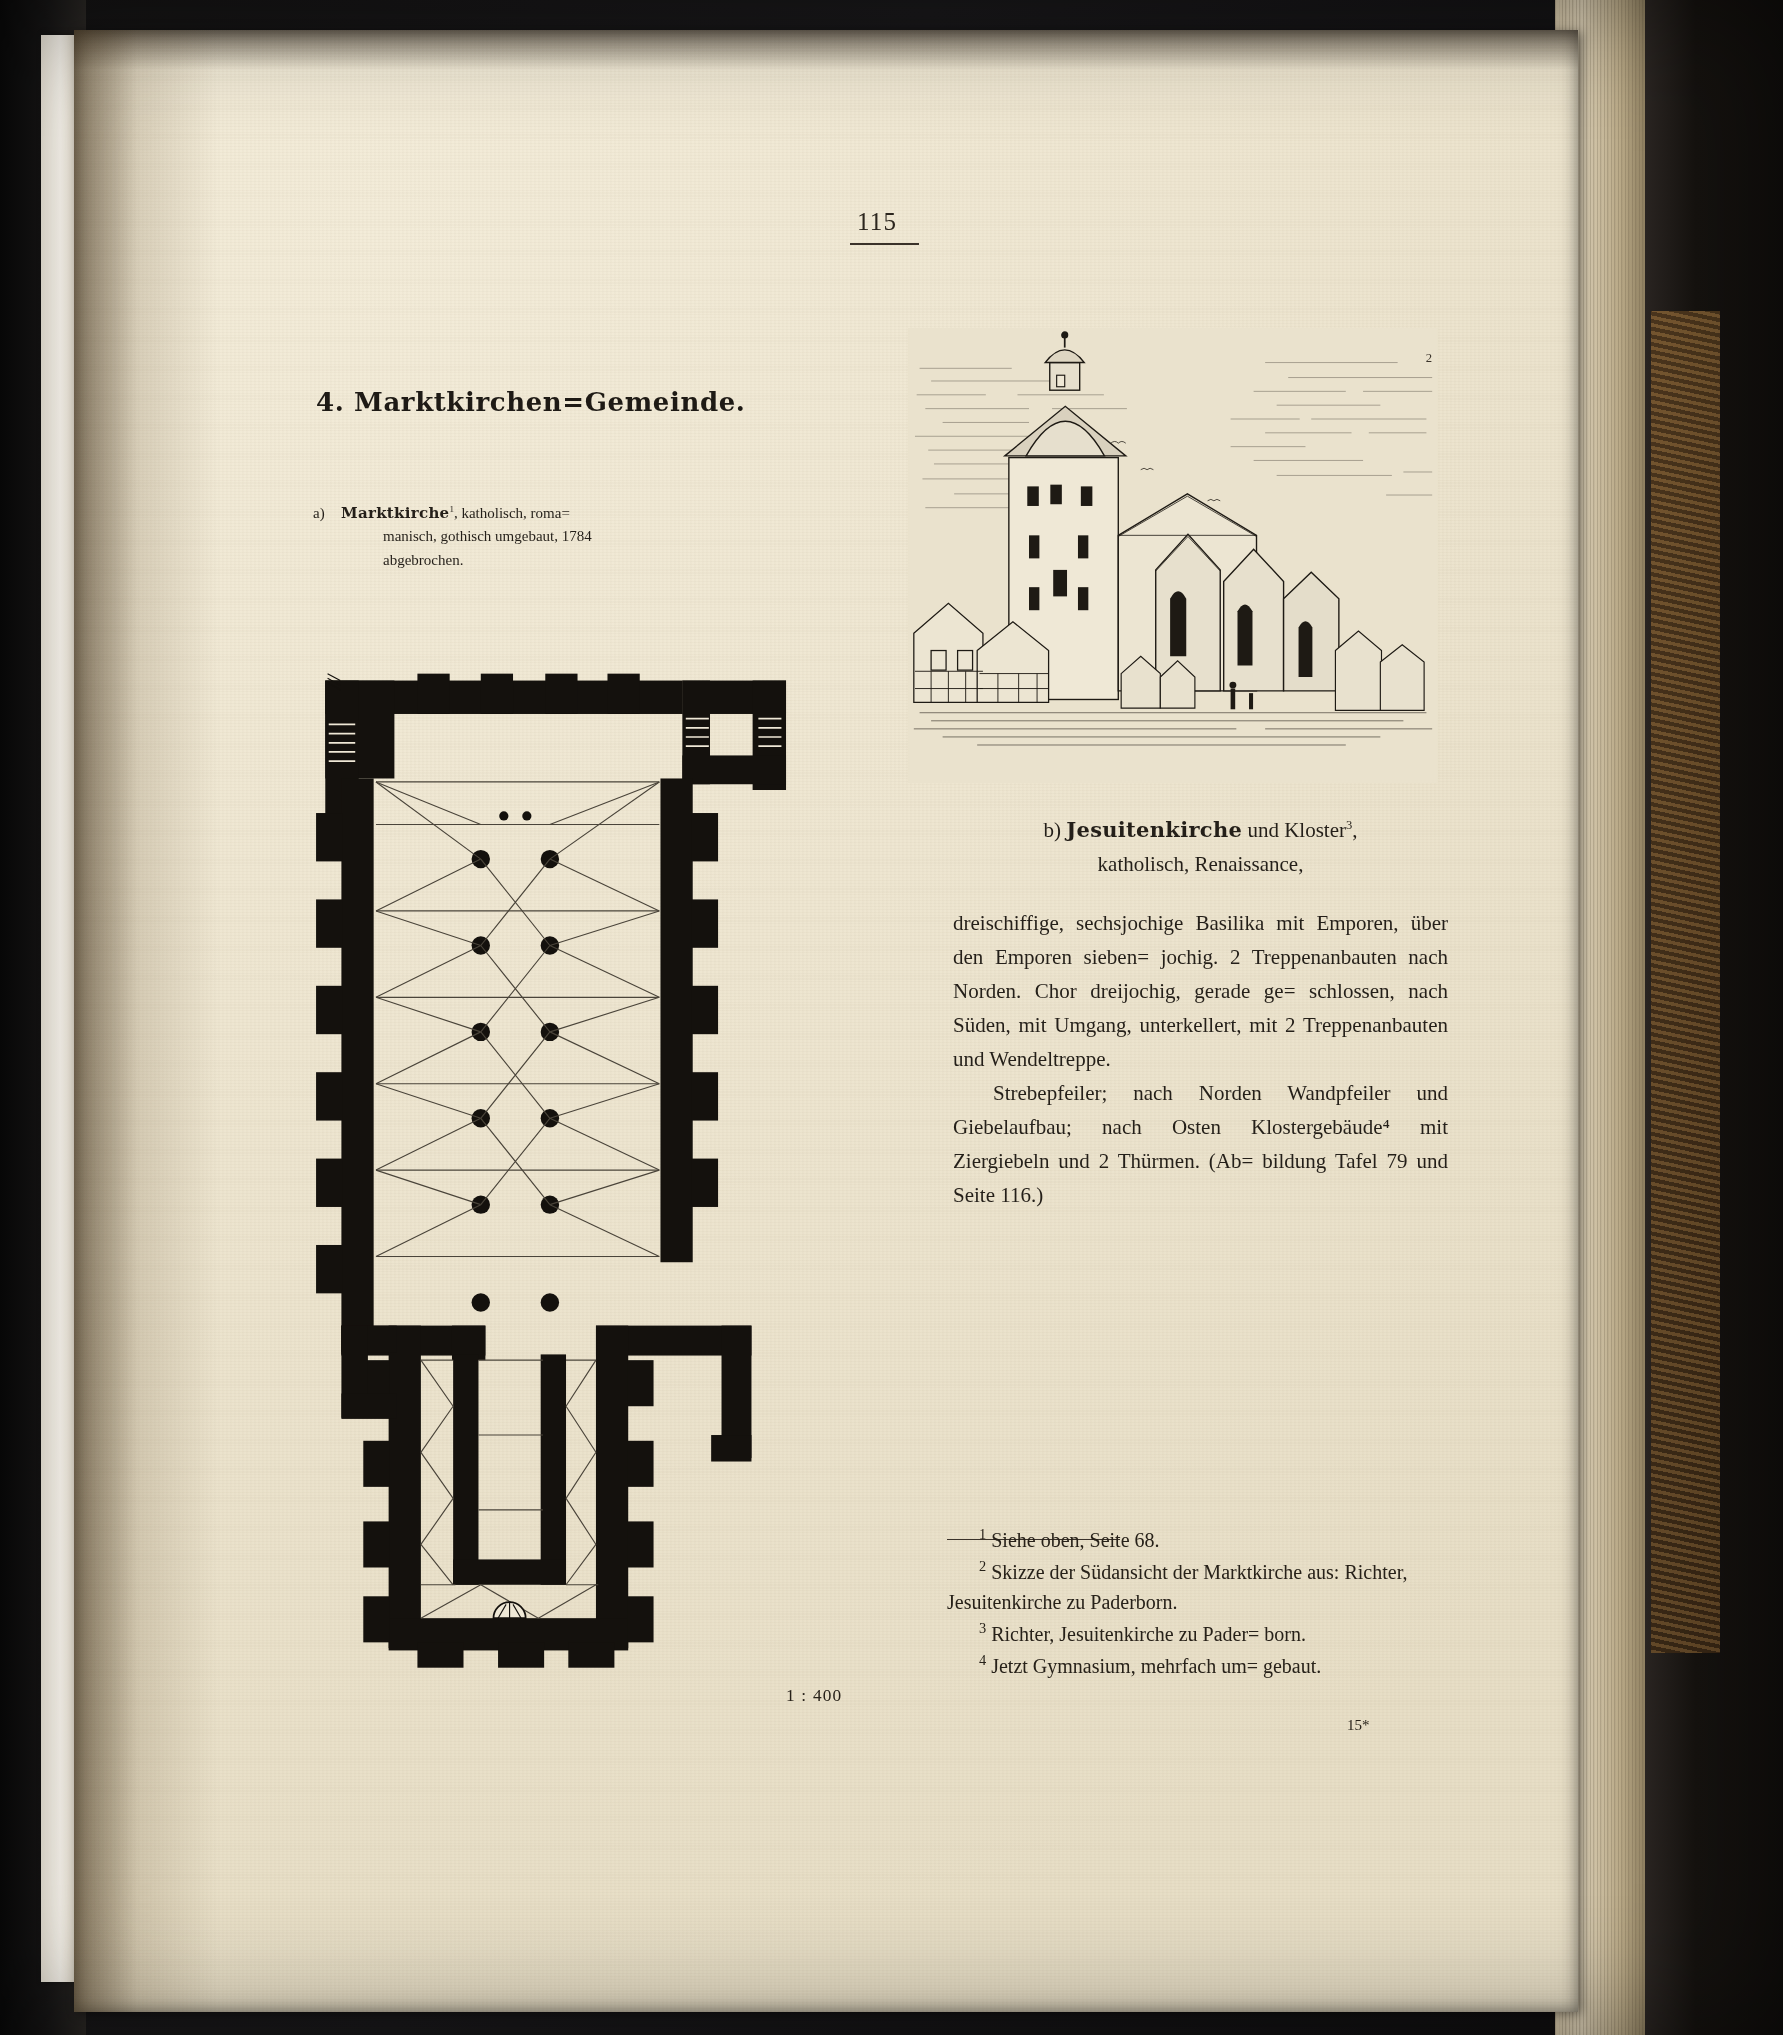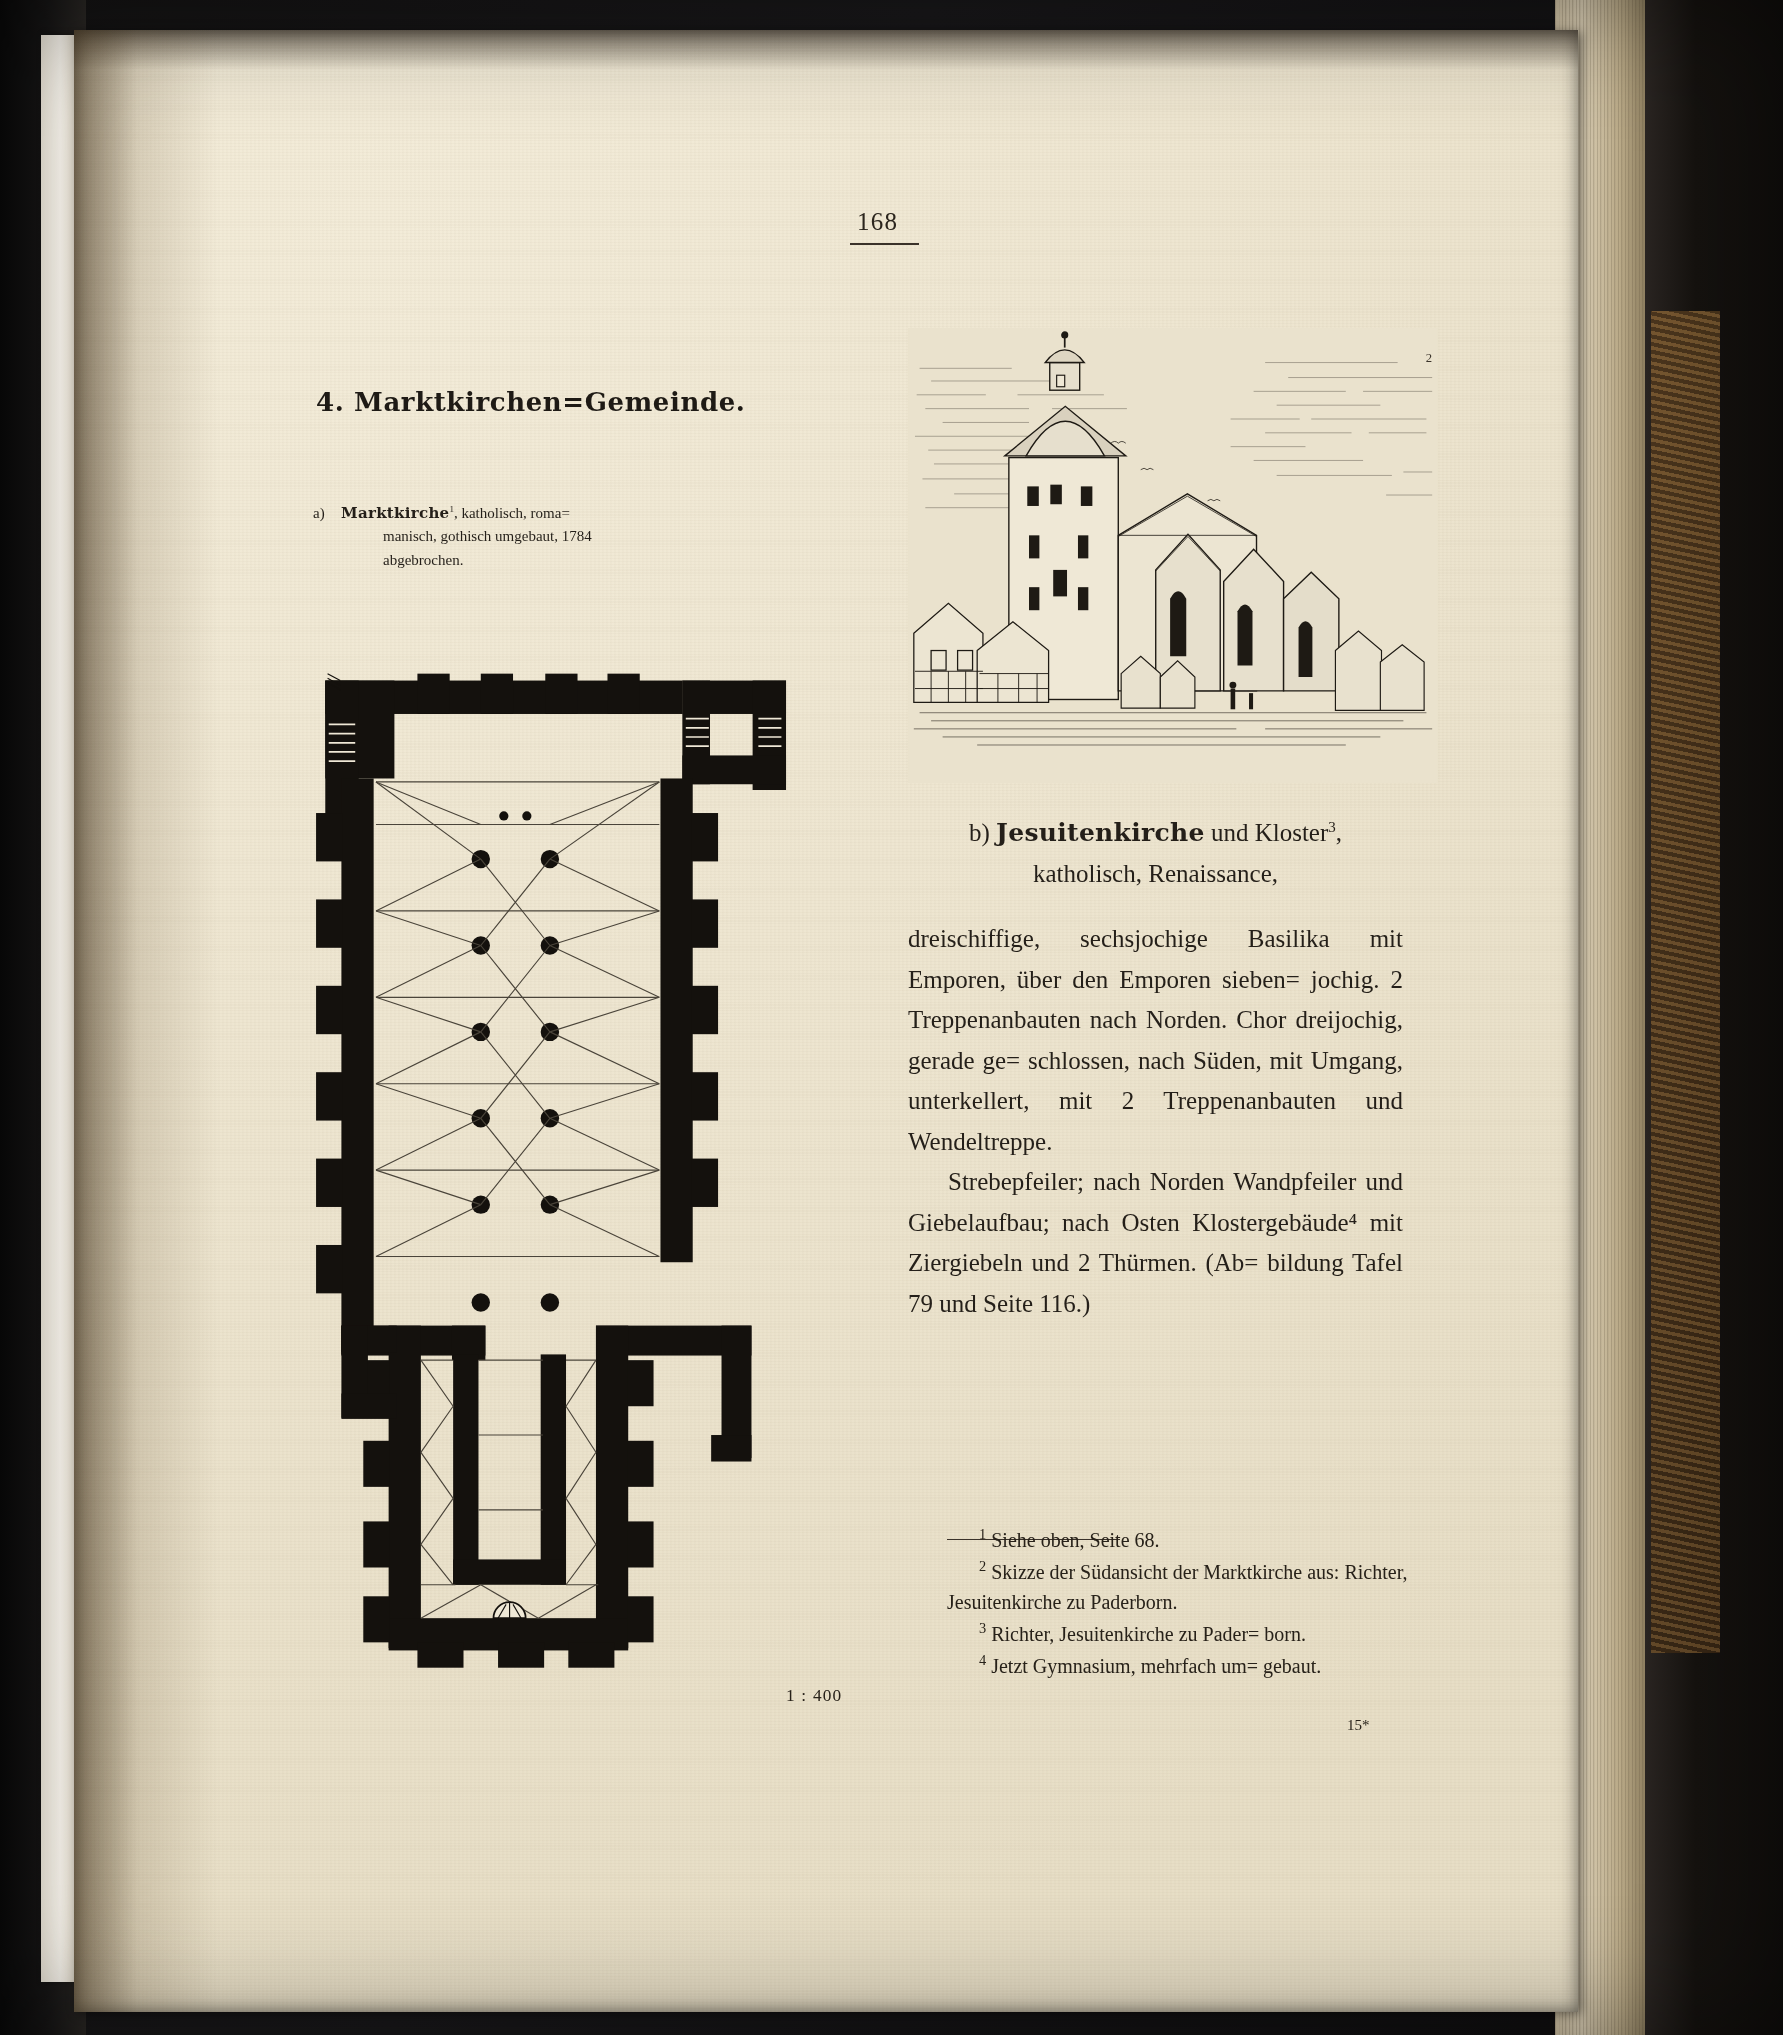--- a/index.html
+++ b/index.html
@@ -197,24 +197,24 @@
     position: absolute;
     right: 5.8px;
     top: 23px;
     font-size: 12.7px;
     color: #3a332a;
   }
 
   
   .col-b {
     position: absolute;
-    left: 644px;
+    left: 689px;
     top: 651px;
     width: 495px;
-    font-size: 25px;
+    font-size: 21px;
     line-height: 1.62;
     color: #241f19;
   }
   .col-b .head-line {
     text-align: center;
   }
   .col-b .head-line .lbl { }
   .col-b p { margin: 0; }
   .col-b .body {
     margin-top: 25px;
@@ -298,21 +298,21 @@
   <div class="gutter"></div>
   <div class="ribbon"></div>
 
   <div class="page">
     <div class="page-texture"></div>
     <div class="page-top-shadow"></div>
     <div class="page-left-shadow"></div>
 
     <div class="content">
 
-      <div class="folio">168</div>
+      <div class="folio">115</div>
       <div class="folio-rule"></div>
 
       <div class="sec-head">
         <span class="num">4.</span>
         <span>Marktkirchen=Gemeinde.</span>
       </div>
 
       <div class="para-a">
         <span class="lbl">a)</span><span class="bold-frak">Marktkirche</span><sup>1</sup><span>, katholisch,  roma=</span>
         <span class="indent">manisch, gothisch umgebaut, 1784</span>

